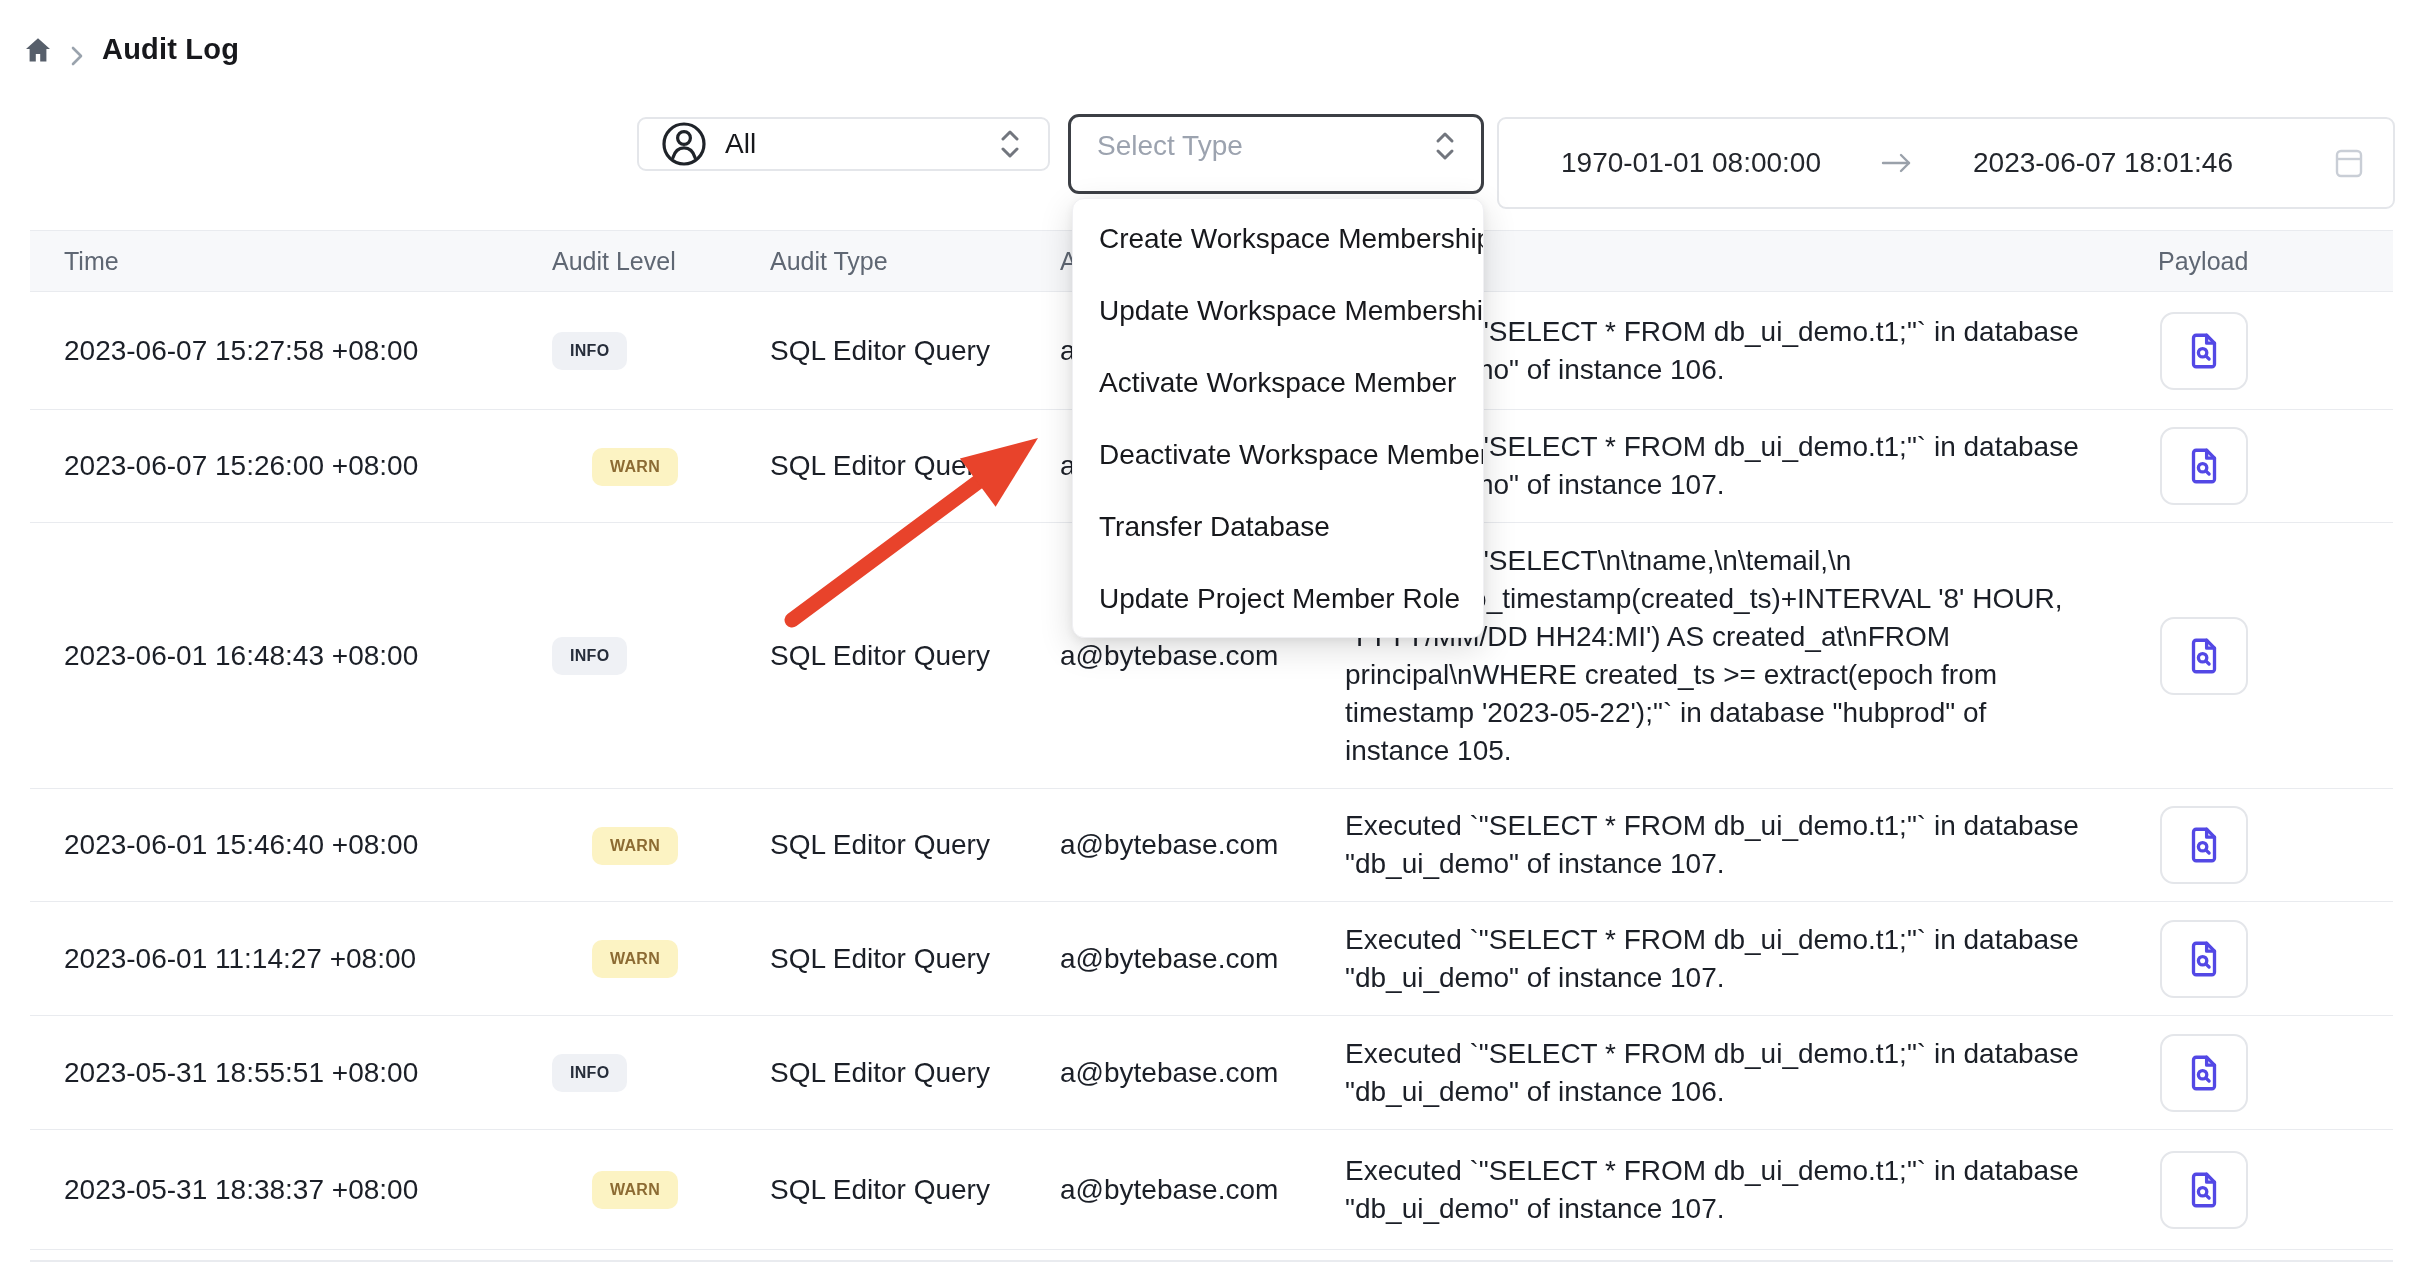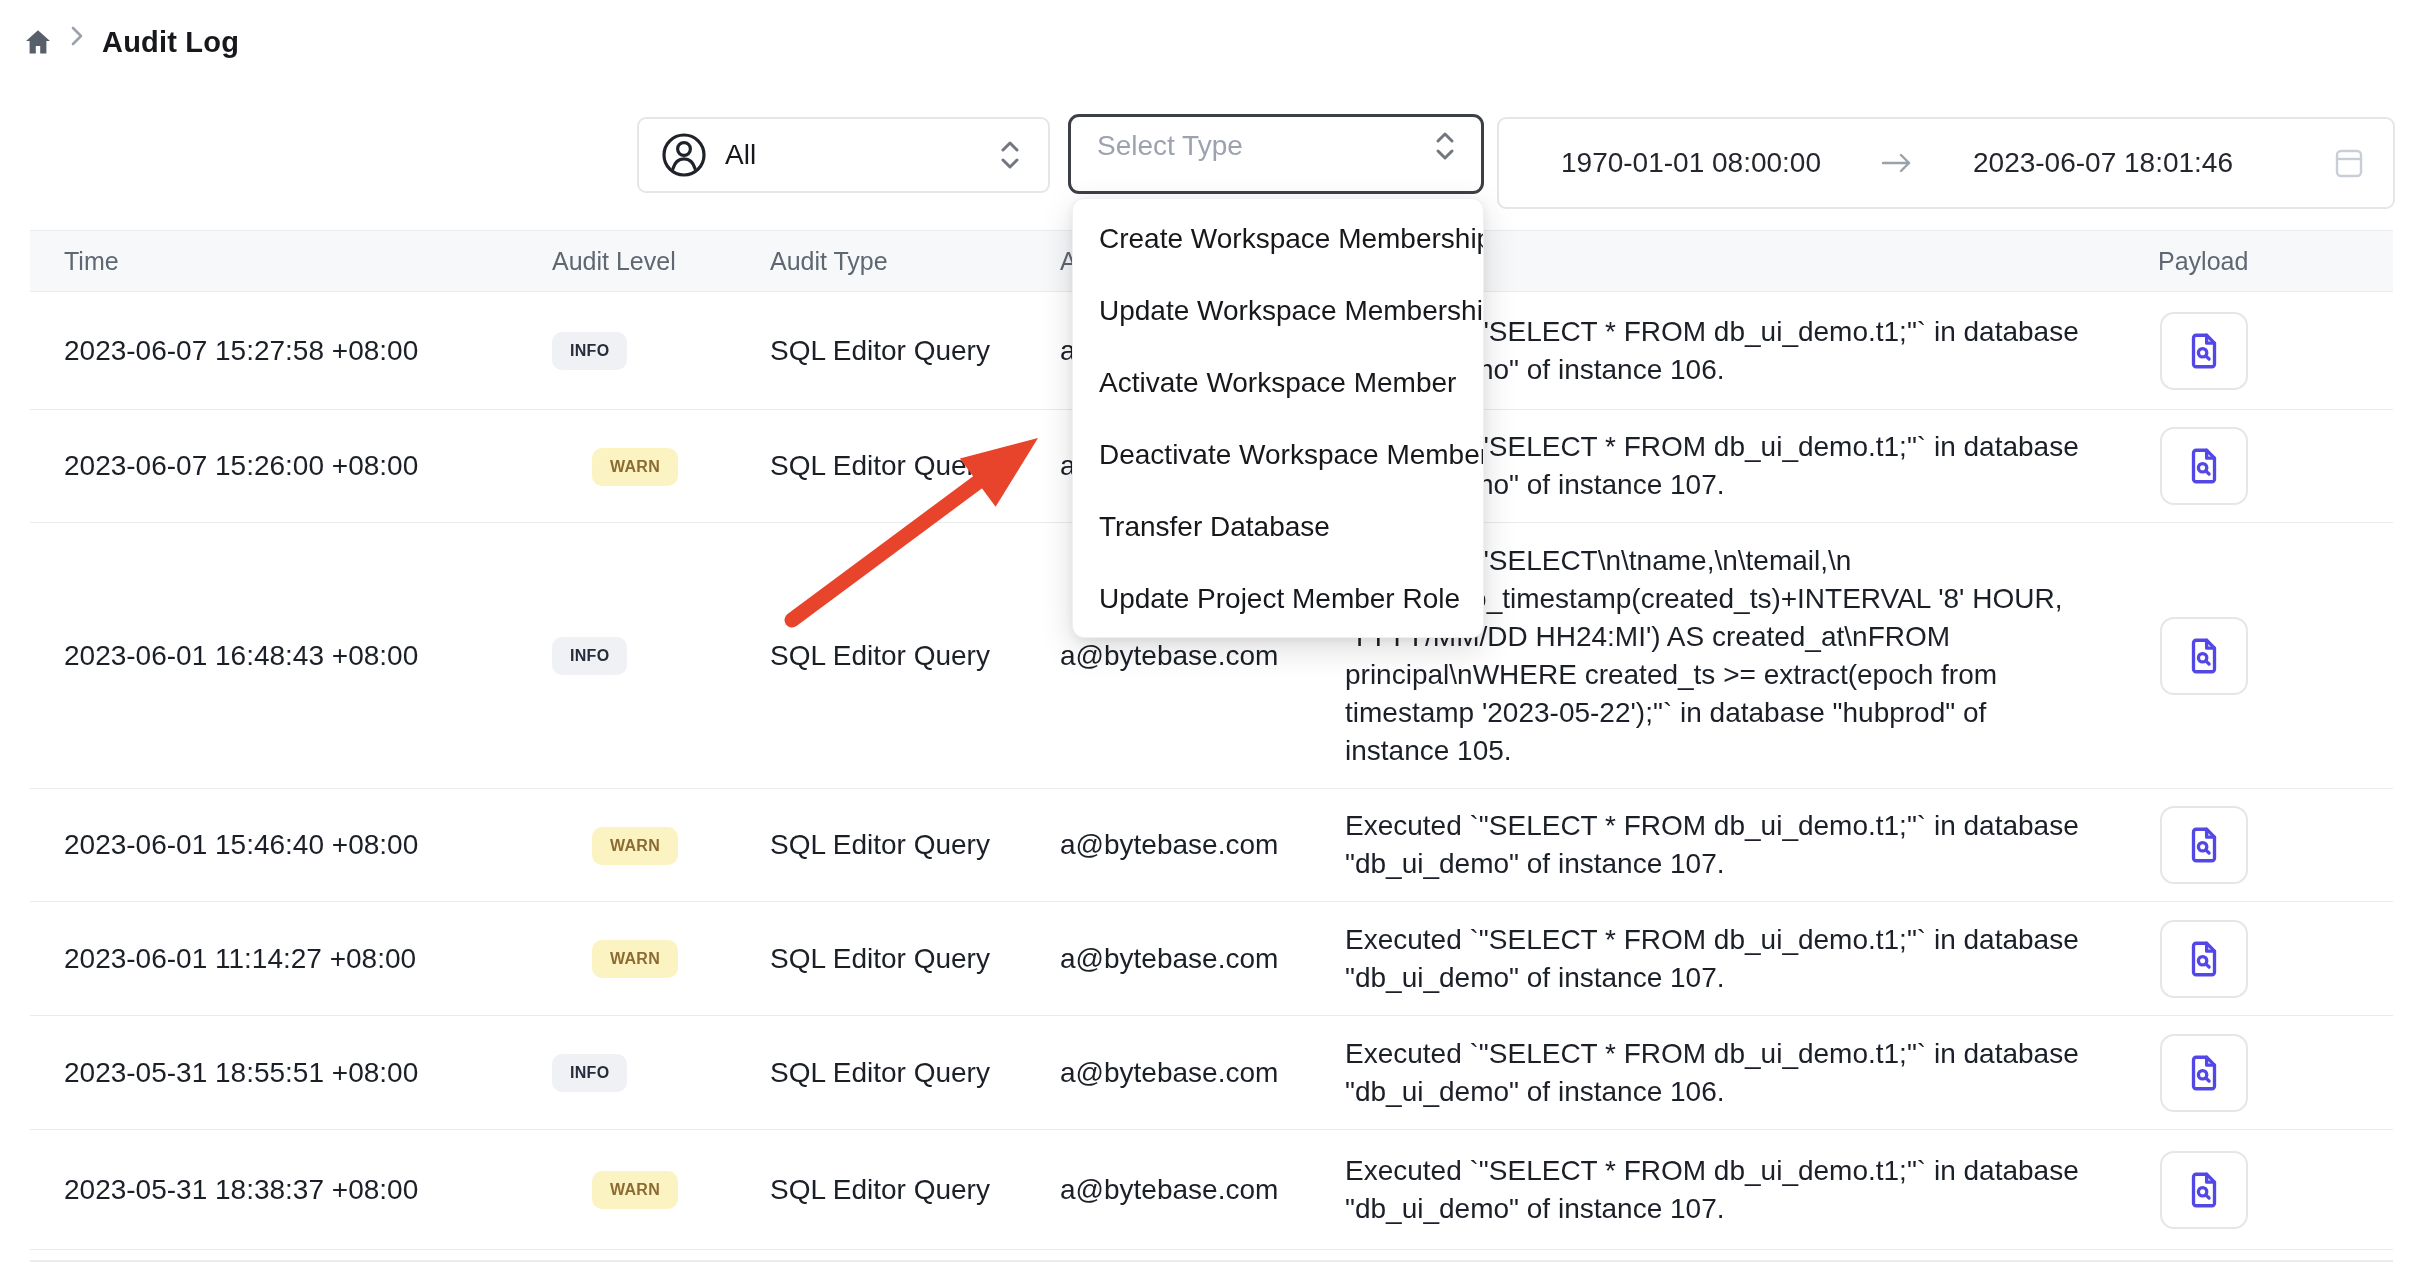--- a/index.html
+++ b/index.html
@@ -1,27 +1,27 @@
 <!DOCTYPE html>
 <html style="--accent-indigo: #5348e5; --badge-info-bg: #eff1f5; --badge-info-text: #262d3a; --badge-warn-bg: #fcf3c3; --badge-warn-text: #8c6b33; --arrow-red: #e8432b; --border-light: #e4e6ea; --border-focus: #3c3f45;"><head>
 <meta charset="utf-8">
 <style>
   * { margin:0; padding:0; box-sizing:border-box; }
   html,body { width:2410px; height:1268px; background:#ffffff; overflow:hidden;
               font-family:"Liberation Sans","DejaVu Sans",sans-serif; color:#1b1f27; }
 
   
-  .breadcrumb { position:absolute; left:22px; top:26px; height:40px; display:flex; align-items:flex-start; gap:14px; }
+  .breadcrumb { position:absolute; left:22px; top:26px; height:40px; display:flex; align-items:flex-end; gap:14px; }
   .crumb-home { width:32px; height:32px; display:flex; align-items:center; justify-content:center; cursor:pointer; }
   .crumb-sep  { width:20px; height:20px; display:flex; align-items:center; }
   .crumb-title { font-size:29px; font-weight:600; color:#17181c; letter-spacing:.2px; }
 
   
   .select-box { position:absolute; background:#fff; display:flex; align-items:center; }
-  .sel-actor  { left:637px; top:117px; width:413px; height:76px; border:2px solid var(--border-light,#e4e6ea);
+  .sel-actor  { left:637px; top:117px; width:413px; height:54px; border:2px solid var(--border-light,#e4e6ea);
                 border-radius:9px; padding:0 24px 0 22px; }
   .sel-actor .lbl { margin-left:18px; font-size:28px; color:#17181c; flex:1; }
   .sel-type   { left:1068px; top:114px; width:416px; height:80px; border:3.5px solid var(--border-focus,#3c3f45);
                 border-radius:11px; padding:0 22px 16px 26px; }
   .sel-type .placeholder { font-size:28px; color:#9ca3af; flex:1; }
   .daterange  { left:1497px; top:117px; width:898px; height:92px; border:2px solid var(--border-light,#e4e6ea);
                 border-radius:9px; padding:0 28px 0 62px; gap:58px; }
   .daterange .dtxt { font-size:28px; color:#23262c; white-space:nowrap; }
   .daterange .cal { margin-left:auto; }
 

